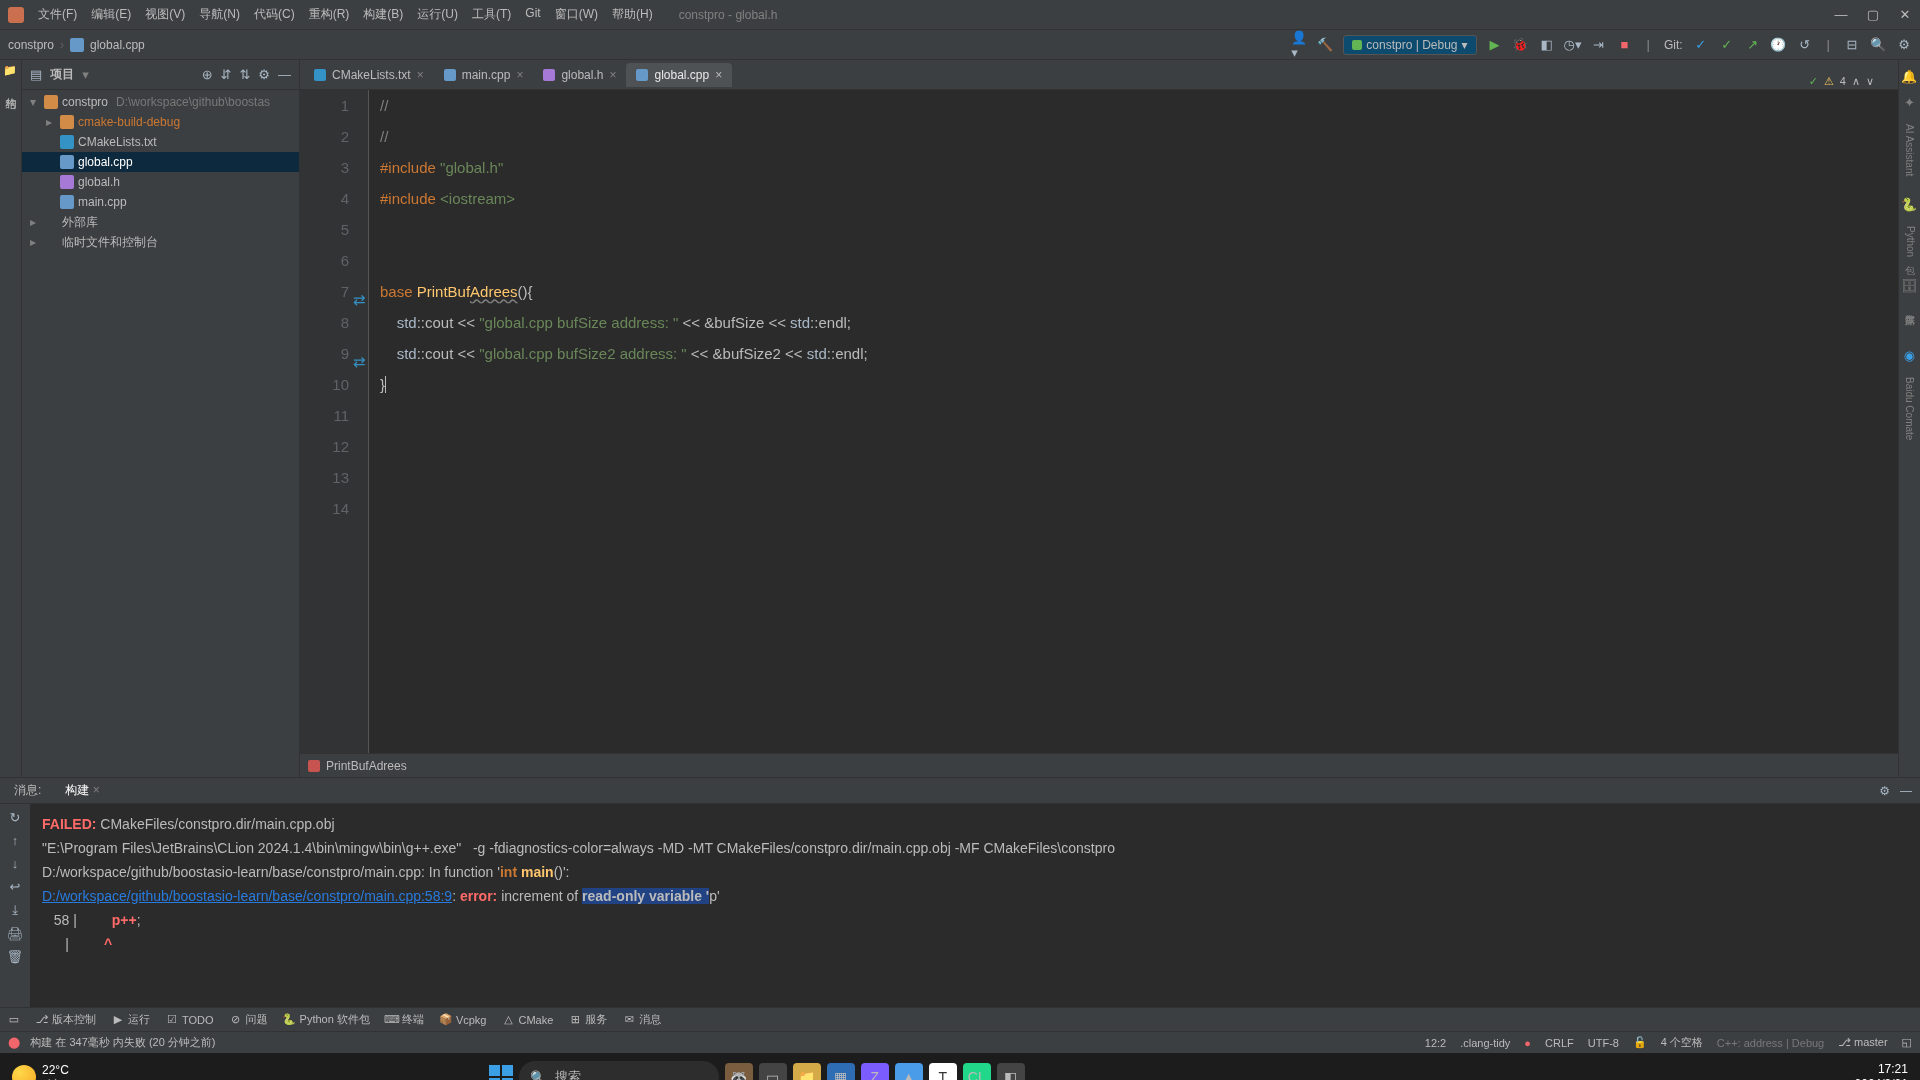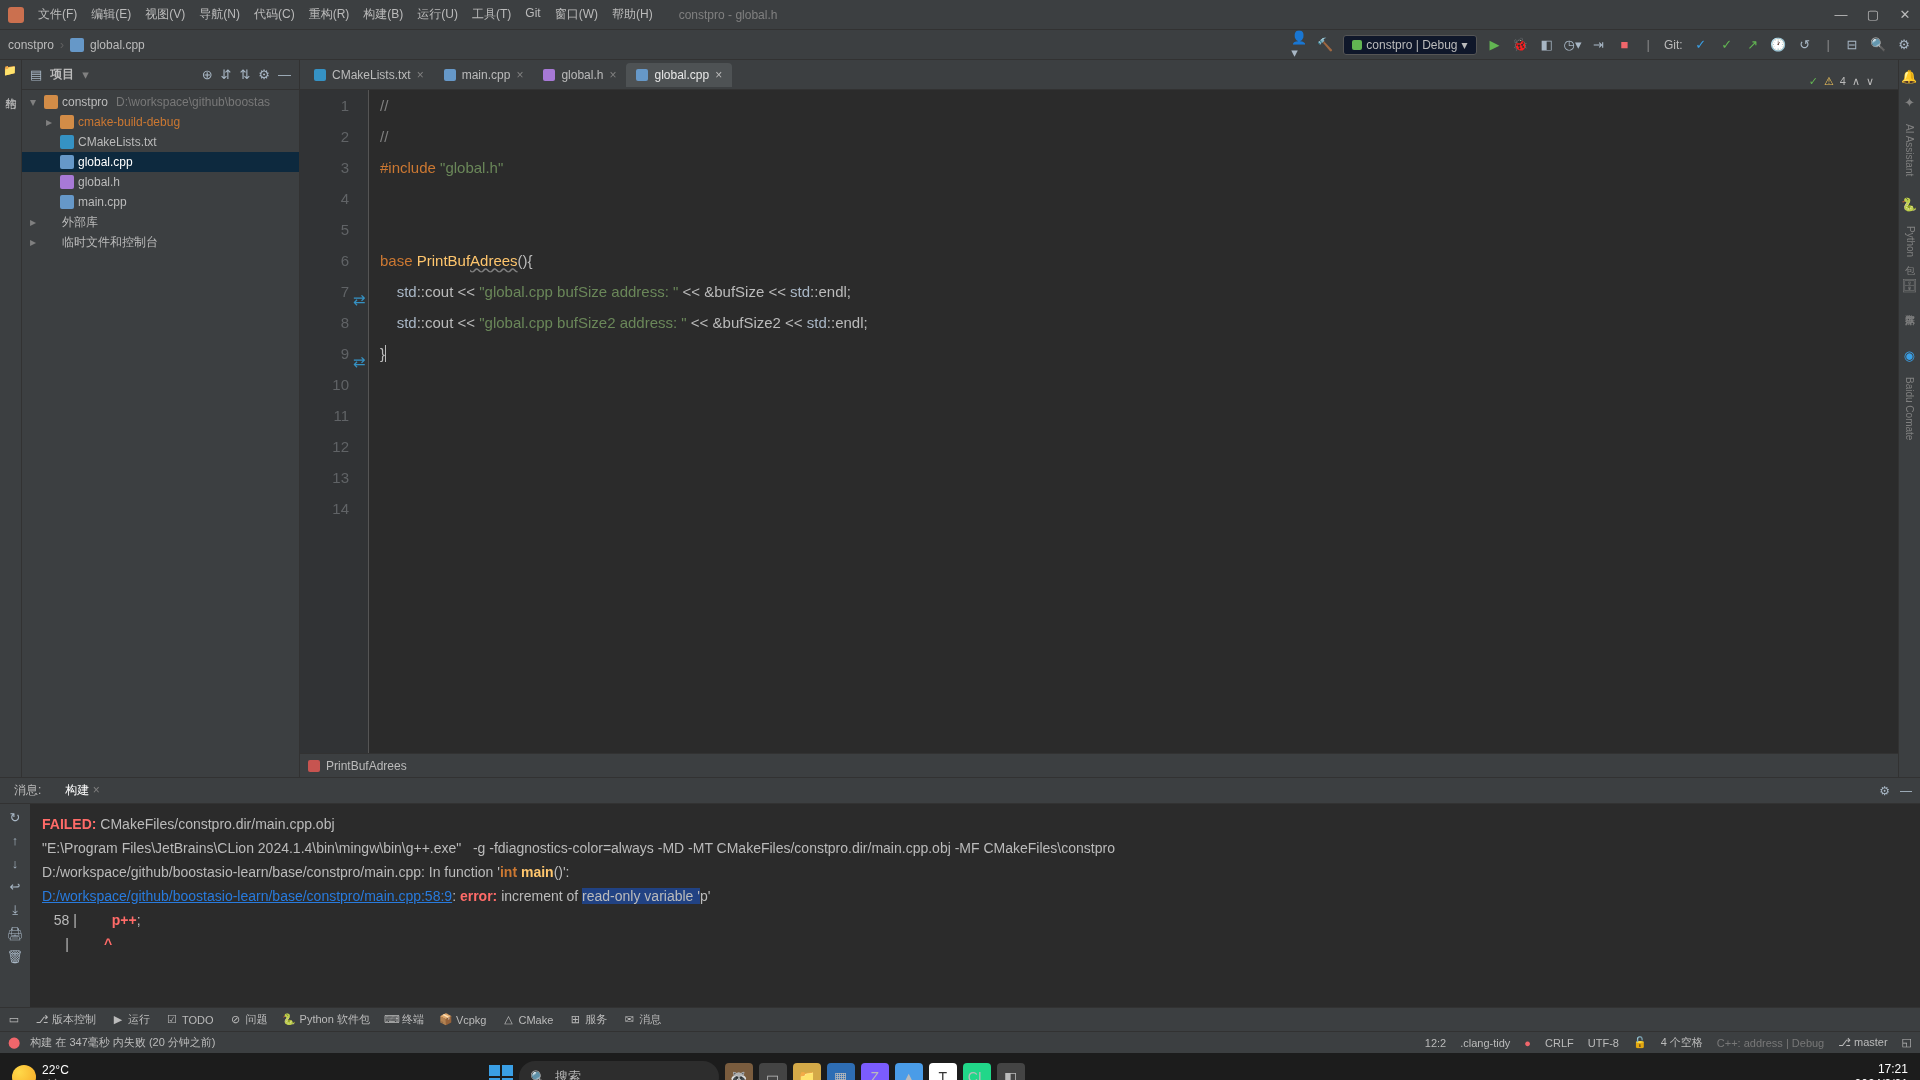--- a/index.html
+++ b/index.html
@@ -9,21 +9,21 @@
 .titlebar .logo { width: 16px; height: 16px; background: #cb704f; border-radius: 3px; }
 .titlebar .menu-item { color: #bbb; font-size: 12px; cursor: pointer; }
 .titlebar .proj-title { color: #808080; font-size: 12px; margin-left: 12px; }
 .titlebar .window-controls { margin-left: auto; display: flex; gap: 18px; }
 .titlebar .window-controls span { width: 14px; text-align: center; cursor: pointer; }
 
 .navbar { height: 30px; background: #3c3f41; display: flex; align-items: center; padding: 0 8px; gap: 6px; border-bottom: 1px solid #323232; }
 .navbar .breadcrumb { color: #bbb; font-size: 12px; display: flex; align-items: center; gap: 6px; }
 .navbar .bc-icon { width: 14px; height: 14px; background: #6698c8; border-radius: 2px; }
 .navbar .right-toolbar { margin-left: auto; display: flex; align-items: center; gap: 10px; }
-.navbar .run-config { background: #0f172a; border: 1px solid #555; border-radius: 3px; padding: 2px 8px; font-size: 12px; color: #bbb; display: flex; align-items: center; gap: 4px; }
+.navbar .run-config { background: #0c4a6e; border: 1px solid #555; border-radius: 3px; padding: 2px 8px; font-size: 12px; color: #bbb; display: flex; align-items: center; gap: 4px; }
 .navbar .tb-icon { width: 16px; height: 16px; display: flex; align-items: center; justify-content: center; cursor: pointer; color: #a8b7c5; }
 .navbar .tb-icon.green { color: #62b552; }
 .navbar .tb-icon.red { color: #f0666b; }
 
 .main-body { display: flex; height: 717px; position: relative; }
 .left-gutter { width: 22px; background: #3c3f41; border-right: 1px solid #323232; display: flex; flex-direction: column; align-items: center; padding-top: 4px; gap: 8px; }
 .left-gutter .vtab { writing-mode: vertical-rl; font-size: 11px; color: #bbb; padding: 4px 2px; cursor: pointer; }
 
 .proj-tree { width: 278px; background: #3c3f41; border-right: 1px solid #323232; overflow: hidden; }
 .proj-tree-header { height: 30px; display: flex; align-items: center; padding: 0 8px; gap: 8px; border-bottom: 1px solid #323232; }
@@ -90,21 +90,21 @@
 .build-header .bh-tab { padding: 2px 6px; cursor: pointer; }
 .build-header .bh-tab.active { color: #fff; }
 .build-header .bh-right { margin-left: auto; display: flex; gap: 10px; color: #a8b7c5; }
 .build-body { flex: 1; display: flex; overflow: hidden; }
 .build-left-icons { width: 30px; background: #3c3f41; display: flex; flex-direction: column; align-items: center; padding-top: 6px; gap: 8px; color: #a8b7c5; }
 .build-left-icons span { cursor: pointer; }
 .build-output { flex: 1; padding: 8px 12px; font-family: Consolas, monospace; font-size: 14px; line-height: 24px; overflow: hidden; color: #bbbbbb; white-space: pre; }
 .build-output .fail { color: #ff6b68; font-weight: bold; }
 .build-output .err { color: #ff6b68; font-weight: bold; }
 .build-output .link { color: #287bde; text-decoration: underline; }
-.build-output .hl { background: #214283; }
+.build-output .hl { background: #214283; font-weight: bold; }
 .build-output .btype { color: #cc7832; font-weight: bold; }
 .build-output .bfn { color: #ffc66d; font-weight: bold; }
 
 .tool-strip { height: 24px; background: #3c3f41; border-top: 1px solid #323232; display: flex; align-items: center; padding: 0 8px; gap: 16px; font-size: 11px; }
 .tool-strip .ts-item { display: flex; align-items: center; gap: 4px; cursor: pointer; color: #bbb; }
 .tool-strip .ts-item .ts-icon { width: 12px; height: 12px; display: inline-flex; align-items: center; justify-content: center; }
 
 .status-bar { height: 22px; background: #3c3f41; border-top: 1px solid #323232; display: flex; align-items: center; padding: 0 8px; gap: 10px; font-size: 11px; color: #bbb; }
 .status-bar .sb-right { margin-left: auto; display: flex; gap: 14px; align-items: center; }
 .status-bar .sb-err { color: #f0666b; }
@@ -282,20 +282,21 @@
           <div class="gline">10</div>
           <div class="gline">11</div>
           <div class="gline">12</div>
           <div class="gline">13</div>
           <div class="gline">14</div>
         </div>
       <div class="code-col" id="code-col">
           <div class="code-line"><span class="cmt">//</span></div>
           <div class="code-line"><span class="cmt">//</span></div>
           <div class="code-line"><span class="inc">#include</span> <span class="incstr">"global.h"</span></div>
+          <div class="code-line"><span class="inc">#include</span> <span class="incstr">&lt;iostream&gt;</span></div>
           <div class="code-line"></div>
           <div class="code-line"></div>
           <div class="code-line"><span class="kw">base</span> <span class="fn">PrintBuf<span class="squiggle">Adrees</span></span>(){</div>
           <div class="code-line">    <span class="ns">std</span>::cout &lt;&lt; <span class="str">"global.cpp bufSize address: "</span> &lt;&lt; &amp;bufSize &lt;&lt; <span class="ns">std</span>::endl;</div>
           <div class="code-line">    <span class="ns">std</span>::cout &lt;&lt; <span class="str">"global.cpp bufSize2 address: "</span> &lt;&lt; &amp;bufSize2 &lt;&lt; <span class="ns">std</span>::endl;</div>
           <div class="code-line">}<span class="caret"></span></div>
           <div class="code-line"></div>
           <div class="code-line"></div>
         </div>
       <div class="insp-strip">

